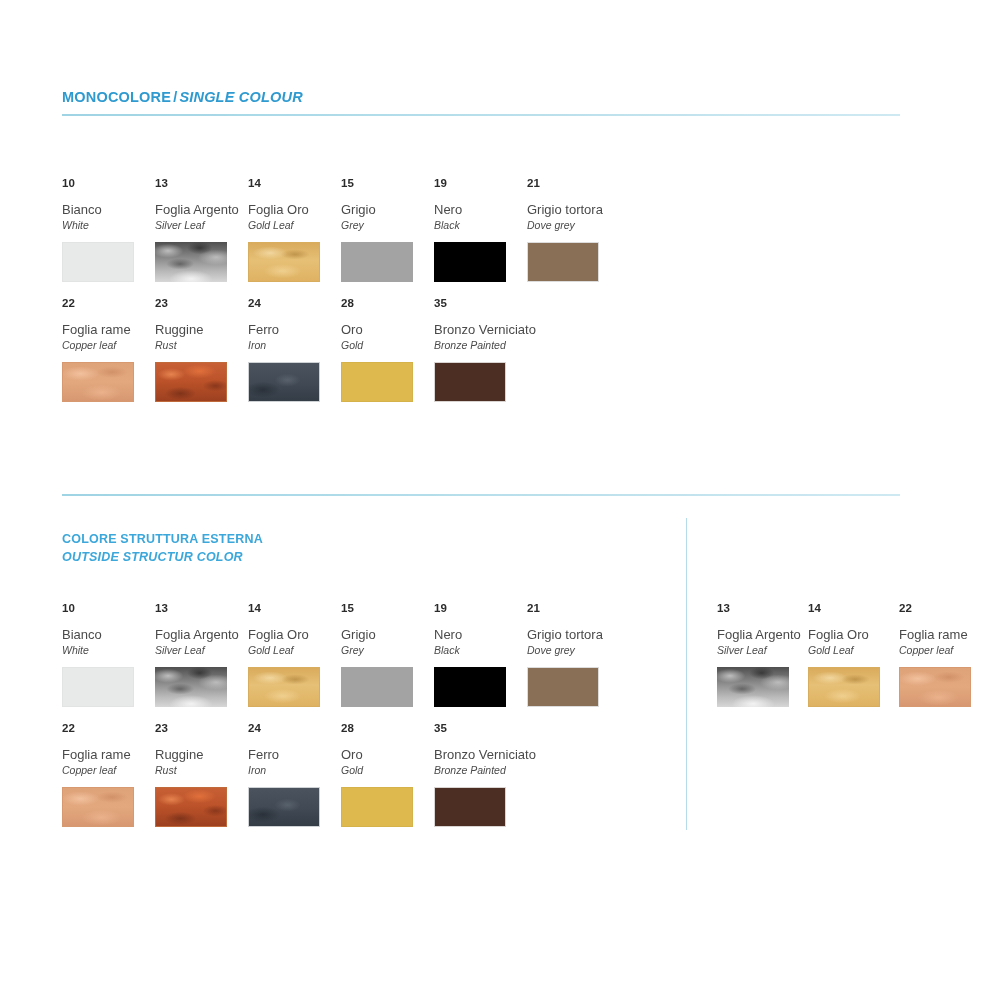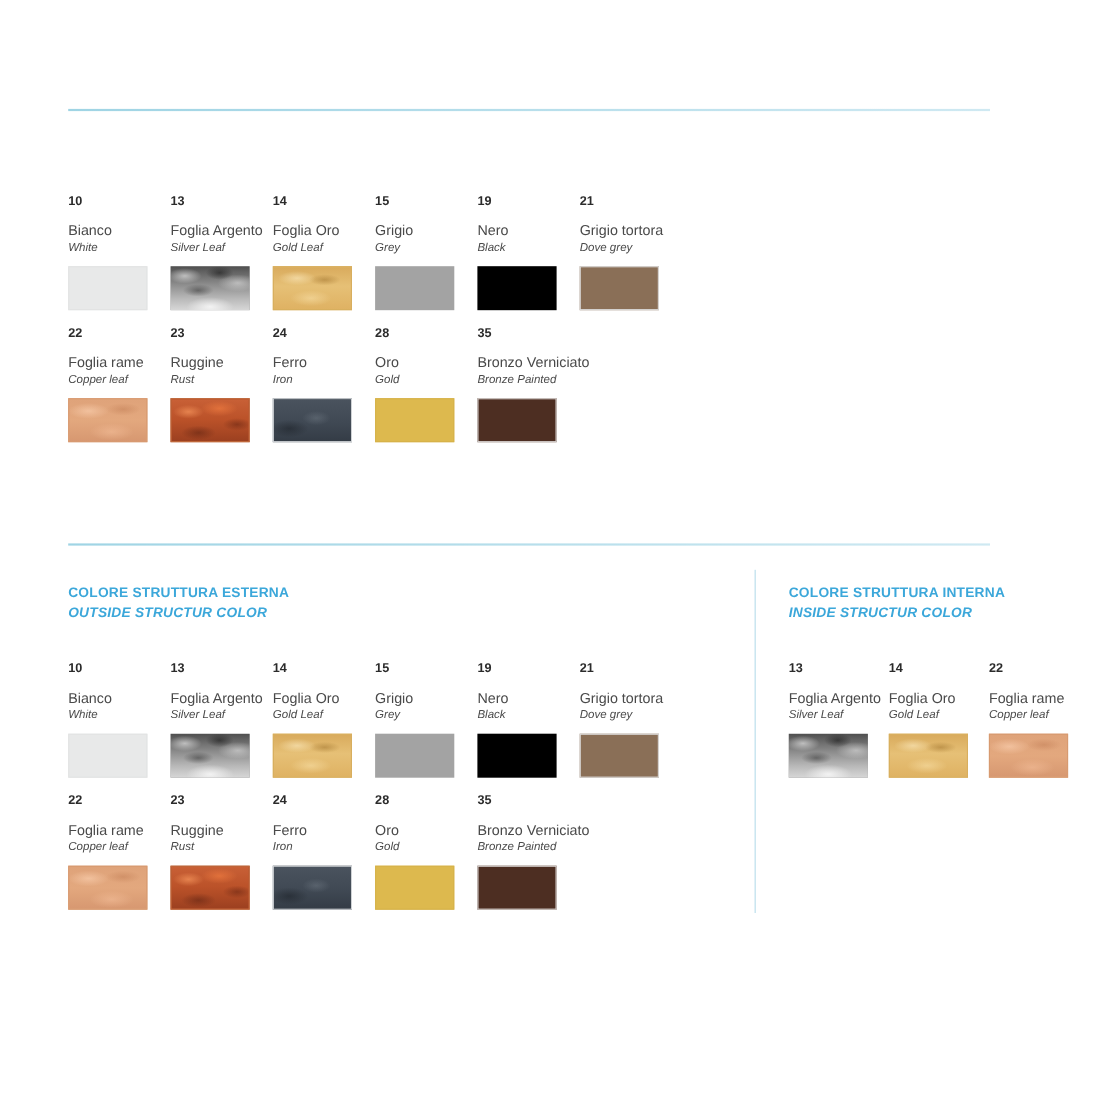--- a/index.html
+++ b/index.html
@@ -147,20 +147,23 @@
     width: 1px;
     background: #b6dcea;
   }
 </style>
 </head>
 <body>
 
 <div class="page">
 
   <div class="section" style="left:62px; top:90px; width:838px;">
+    <div class="section-title">
+      <span class="it">MONOCOLORE</span><span class="sep">/</span><span class="en">SINGLE COLOUR</span>
+    </div>
     <div class="rule"></div>
   </div>
 
   <div class="grid" id="mono-grid" style="left:62px; top:178px; width:600px;">
       <div class="row">
         <div class="cell" style="left: 0px;">
           <div class="code">10</div>
           <div class="name-it">Bianco</div>
           <div class="name-en">White</div>
           <div class="chip t-white">
@@ -351,24 +354,20 @@
           <div class="code">35</div>
           <div class="name-it">Bronzo Verniciato</div>
           <div class="name-en">Bronze Painted</div>
           <div class="chip t-bronze">
             <i></i>
           </div>
         </div>
       </div>
     </div>
 
-  <div class="col-head" style="position:absolute; left:717px; top:530px;">
-    <span>COLORE STRUTTURA INTERNA</span>
-    <span class="en">INSIDE STRUCTUR COLOR</span>
-  </div>
 
   <div class="grid" id="inside-grid" style="left:717px; top:603px; width:280px;">
       <div class="row">
         <div class="cell" style="left: 0px;">
           <div class="code">13</div>
           <div class="name-it">Foglia Argento</div>
           <div class="name-en">Silver Leaf</div>
           <div class="chip t-silver">
             <i></i>
           </div>

